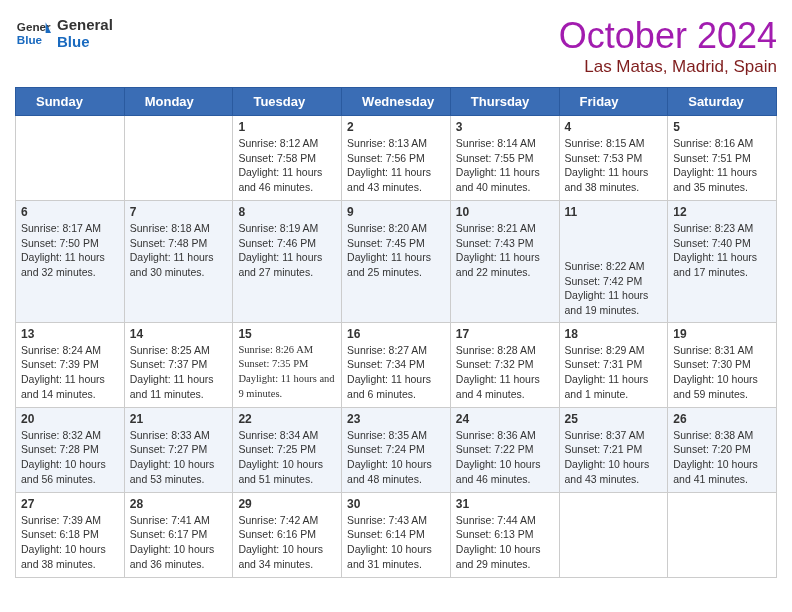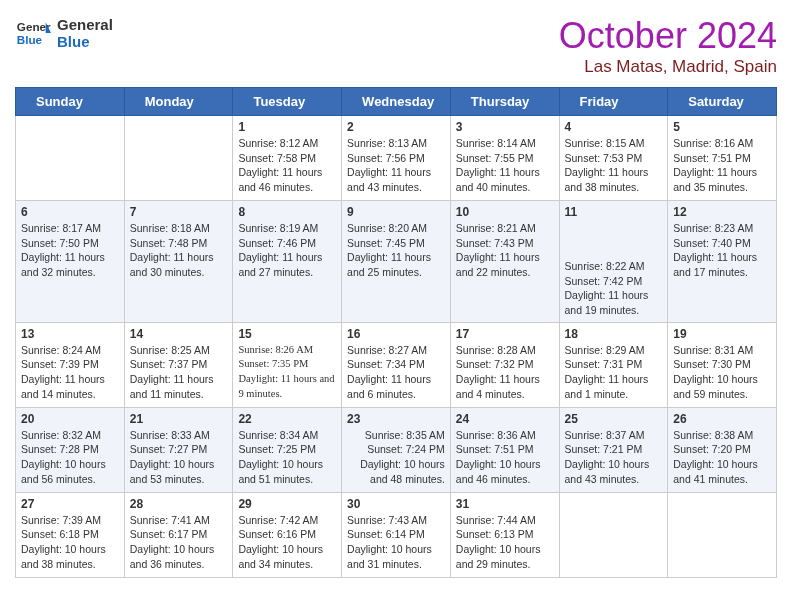--- a/index.html
+++ b/index.html
@@ -245,28 +245,28 @@
 Daylight: 10 hours and 53 minutes.</div>
         </td>
         <td>
           <span class="day-number">22</span>
           <div class="day-info" style="white-space: pre-line;">Sunrise: 8:34 AM
 Sunset: 7:25 PM
 Daylight: 10 hours and 51 minutes.</div>
         </td>
         <td>
           <span class="day-number">23</span>
-          <div class="day-info" style="white-space: pre-line; text-align: right;">Sunrise: 8:35 AM
+          <div class="day-info" style="white-space: pre-line;">Sunrise: 8:35 AM
 Sunset: 7:24 PM
 Daylight: 10 hours and 48 minutes.</div>
         </td>
         <td>
           <span class="day-number">24</span>
           <div class="day-info" style="white-space: pre-line;">Sunrise: 8:36 AM
-Sunset: 7:51 PM
+Sunset: 7:22 PM
 Daylight: 10 hours and 46 minutes.</div>
         </td>
         <td>
           <span class="day-number">25</span>
           <div class="day-info" style="white-space: pre-line;">Sunrise: 8:37 AM
 Sunset: 7:21 PM
 Daylight: 10 hours and 43 minutes.</div>
         </td>
         <td>
           <span class="day-number">26</span>

